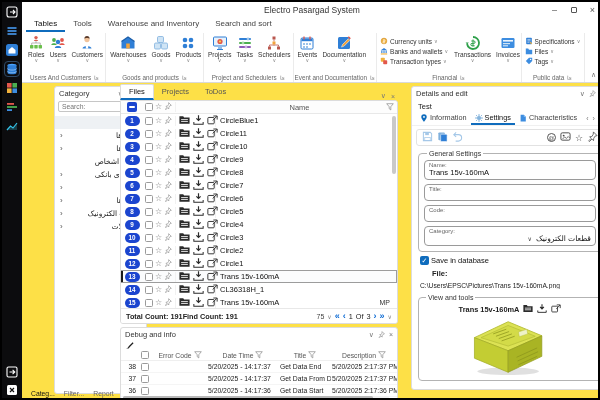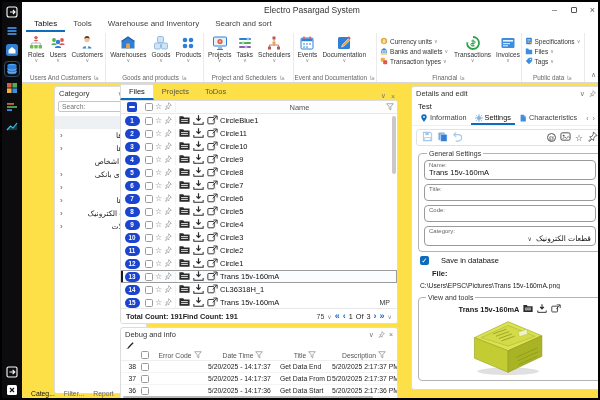--- a/index.html
+++ b/index.html
@@ -128,21 +128,21 @@
   .atcirc { width:9px; height:9px; border:1px solid #555; border-radius:50%; color:#555; font-size:6px; display:flex; align-items:center; justify-content:center; }
   .tb-right .st { color:#444; font-size:9px; }
   .fs { margin:4px 6px 0; border:1px solid #b3b3b3; border-radius:4px; padding:3px 5px 4px; }
   .fs legend { font-size:7px; color:#333; padding:0 2px; margin-left:3px; }
   .fbox { border:1px solid #9a9a9a; border-radius:4px; padding:1px 4px 2px; margin-bottom:4px; }
   .flab { font-size:6px; color:#666; }
   .fval { font-size:7.6px; color:#111; min-height:9px; }
   .fval.rtl { display:flex; justify-content:flex-end; align-items:center; gap:4px; direction:ltr; }
   .fval.rtl .pers { direction:rtl; }
   .selchev { color:#444; font-size:6px; }
-  .dchk { display:flex; align-items:flex-end; gap:12px; font-size:7.5px; margin:4px 8px 0; color:#111; }
+  .dchk { display:flex; align-items:flex-end; gap:2px; font-size:7.5px; margin:4px 8px 0; color:#111; }
   .cbx { width:9px; height:9px; background:#0f6cbd; border-radius:2px; color:#fff; font-size:7px; line-height:9px; text-align:center; flex:none; }
   .file-label { font-weight:bold; font-size:7.5px; margin:4px 20px 0; }
   .file-row { display:flex; align-items:center; margin:2px 8px 0; gap:4px; }
   .file-name { font-weight:bold; font-size:7.4px; flex:1; white-space:nowrap; overflow:hidden; }
   .browse { background:#17994a; color:#fff; font-weight:bold; font-size:7.3px; padding:2.5px 11px; border-radius:3px; white-space:nowrap; }
   .file-path { font-size:6.7px; margin:4px 8px 0; color:#222; white-space:nowrap; overflow:hidden; }
   .fs.view { margin-top:5px; padding:2px 4px 3px; }
   .vtitle { display:flex; align-items:center; justify-content:center; gap:4px; font-weight:bold; font-size:7.4px; height:13px; }
   .vtitle svg { width:10px; height:9px; }
   .photo { width:118px; height:60px; margin:1px auto 0; background:#fff; display:flex; align-items:center; justify-content:center; }

